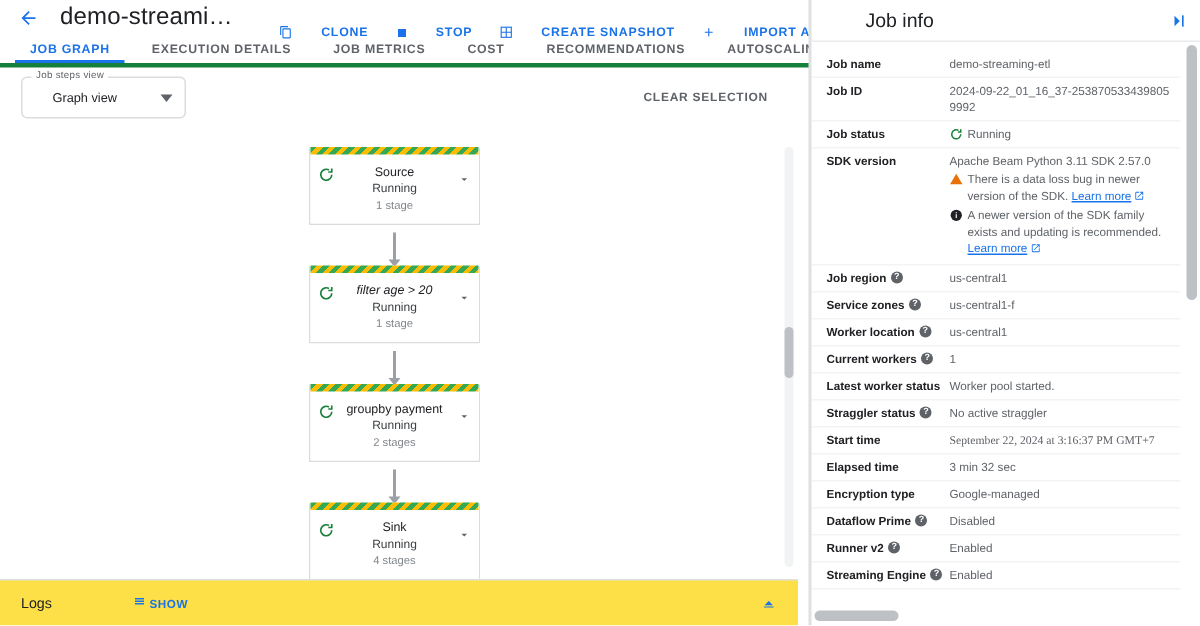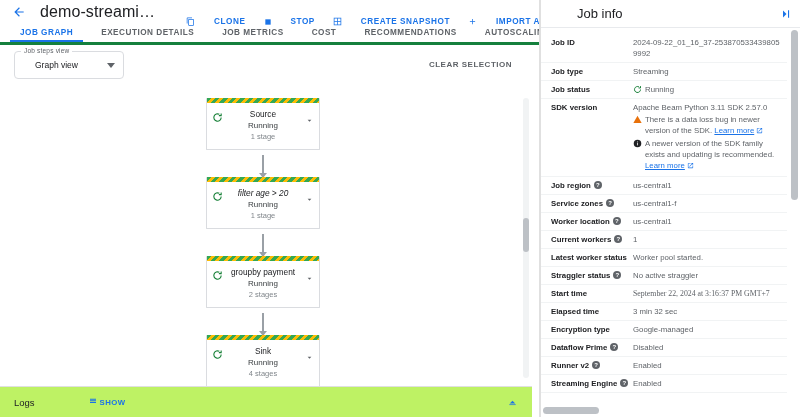--- a/index.html
+++ b/index.html
@@ -109,21 +109,21 @@
   }
   .graph-scroll .thumb {
     position:absolute; left:0; top:120px; width:6px; height:34px;
     background:#bdc1c6; border-radius:3px;
   }
 
   
   .logs-bar {
     position:absolute; left:0; bottom:0; width:532px; height:31px;
     border-top:1px solid #e0e0e0; display:flex; align-items:center; padding:0 14px;
-    background:#bef264;
+    background:#fde047;
   }
   .logs-label { font-size:9.5px; color:#202124; }
   .logs-show {
     display:flex; align-items:center; gap:3px; margin-left:54px;
     color:#1a73e8; font-size:7.8px; font-weight:600; letter-spacing:.4px;
     cursor:pointer; text-transform:uppercase;
   }
   .logs-expand { margin-left:auto; color:#1a73e8; cursor:pointer; display:flex; }
 
   .vsplit { position:absolute; right:0; top:0; width:1px; height:417px; background:#e0e0e0; }
@@ -390,30 +390,30 @@
         <svg width="12" height="12" viewBox="0 0 24 24" fill="currentColor">
             <path d="M6 5l7 7-7 7z"></path>
             <rect x="16" y="4.5" width="2.2" height="15"></rect>
           </svg>
       </div>
     </div>
 
     <div class="ri-scroll">
       <div class="ri-table">
 
+        <div class="ri-row">
+          <div class="ri-key">Job name</div>
+          <div class="ri-val">demo-streaming-etl</div>
+        </div>
 
         <div class="ri-row">
           <div class="ri-key">Job ID</div>
           <div class="ri-val" style="word-break:break-all;">2024-09-22_01_16_37-2538705334398059992</div>
         </div>
 
-        <div class="ri-row">
-          <div class="ri-key">Job type</div>
-          <div class="ri-val">Streaming</div>
-        </div>
 
         <div class="ri-row">
           <div class="ri-key">Job status</div>
           <div class="ri-val">
             <span class="run-ico">
               <svg width="9" height="9" viewBox="0 0 24 24" fill="none" stroke="currentColor" stroke-width="2.6">
                   <path d="M20 12a8 8 0 1 1-4-6.9"></path>
                   <path d="M20 3v5h-5"></path>
                 </svg>
             </span>

